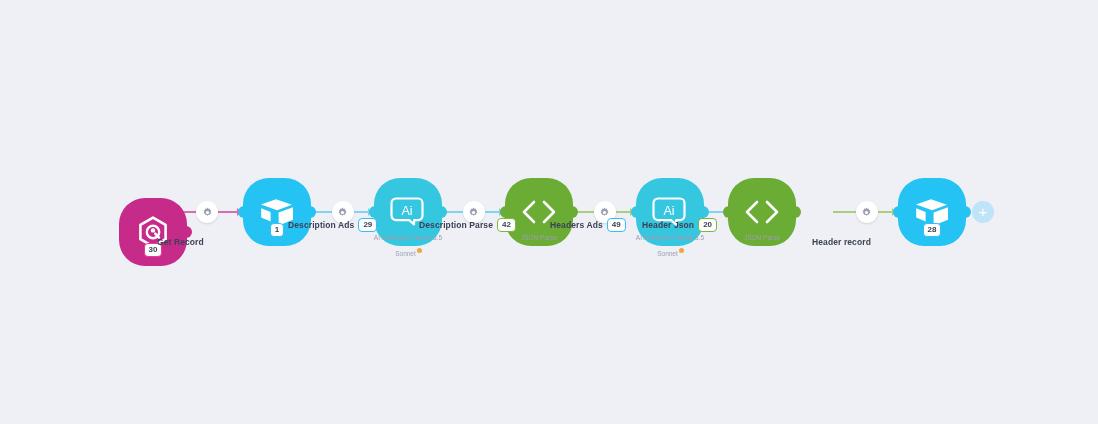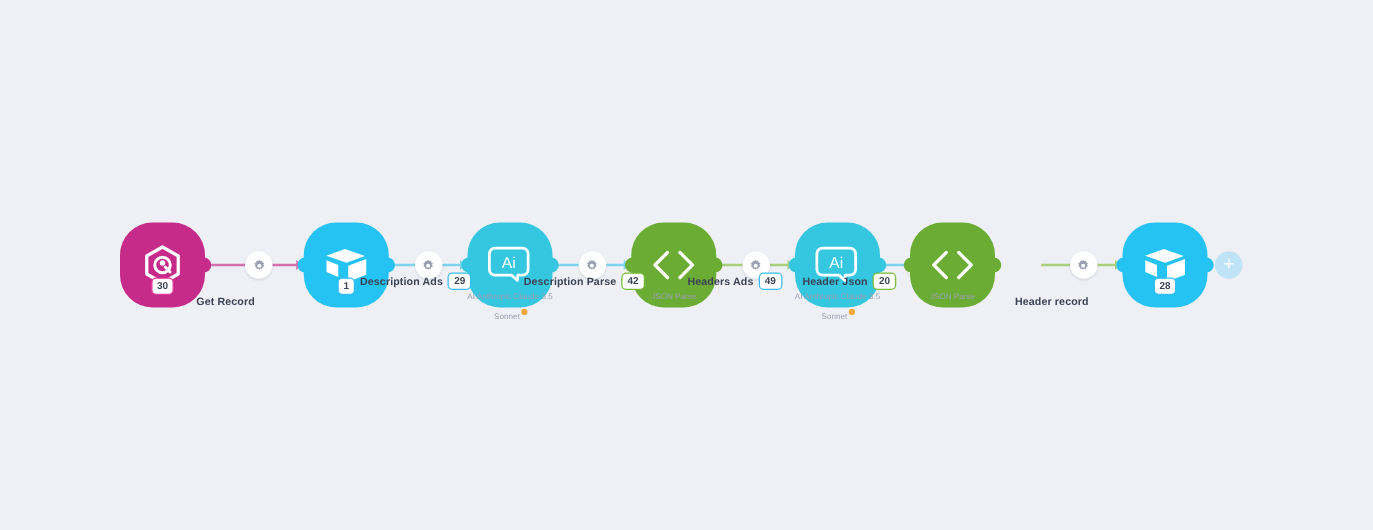--- a/index.html
+++ b/index.html
@@ -215,21 +215,21 @@
         </svg>
       </div>
       <div class="link" style="left: 833px; width: 67px; background: rgb(167, 207, 126);"></div>
       <div class="arrow" style="left: 892px; border-left-color: rgb(167, 207, 126);"></div>
       <div class="gear" style="left: 855.5px;">
         <svg width="11" height="11" viewBox="0 0 16 16">
           <path d="M8 0.8l1 1.9 2.1-.5.6 2.1 2 .9-1.2 1.8 1.2 1.8-2 .9-.6 2.1-2.1-.5-1 1.9-1-1.9-2.1.5-.6-2.1-2-.9L3.5 7 2.3 5.2l2-.9.6-2.1 2.1.5Z" fill="#9aa0b0"></path>
           <circle cx="8" cy="8" r="2.3" fill="#ffffff"></circle>
         </svg>
       </div>
-      <div class="node" style="left: 96px;">
+      <div class="node" style="left: 119px; margin-top: 20px;">
         <div class="node-shape" style="background: rgb(199, 43, 138);">
           <svg width="36" height="36" viewBox="0 0 36 36">
             <path d="M18 3.6 30.6 10.8v14.4L18 32.4 5.4 25.2V10.8Z" fill="none" stroke="#ffffff" stroke-width="2.6" stroke-linejoin="round"></path>
             <circle cx="18" cy="18" r="6.2" fill="none" stroke="#ffffff" stroke-width="2.4"></circle>
             <circle cx="18" cy="16.4" r="2.2" fill="#ffffff"></circle>
             <path d="M20.2 19.6 24 23.6" stroke="#ffffff" stroke-width="2.4" stroke-linecap="round"></path>
           </svg>
         </div>
         <div class="port port-out" style="background: rgb(199, 43, 138);"></div>
         <div class="node-label">

